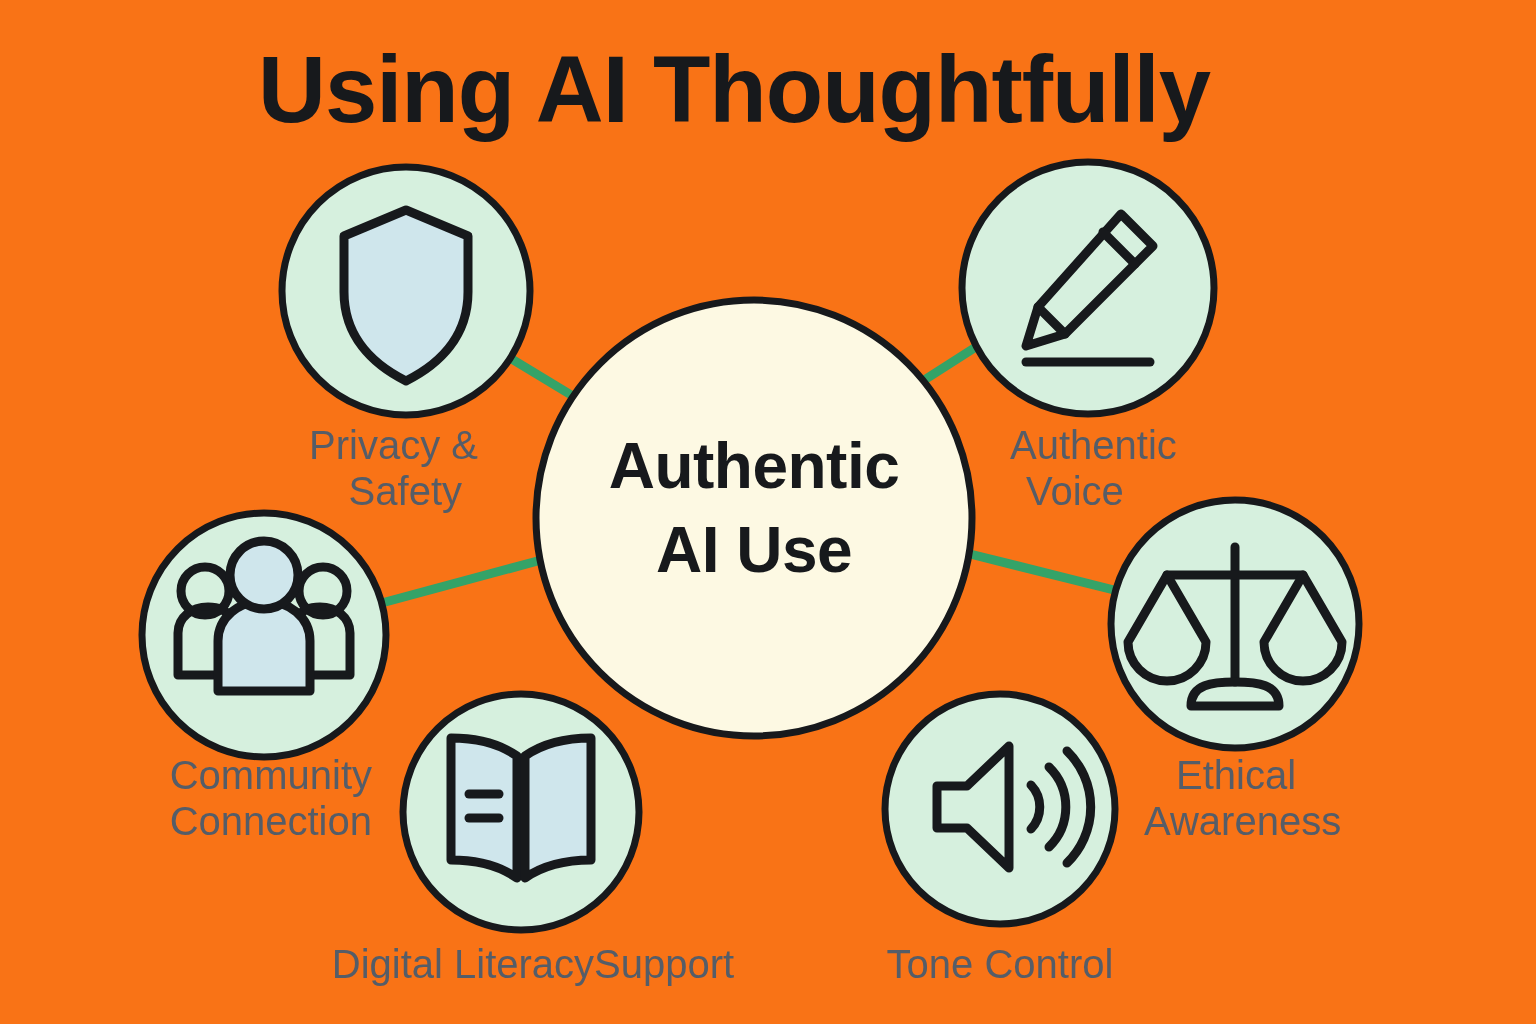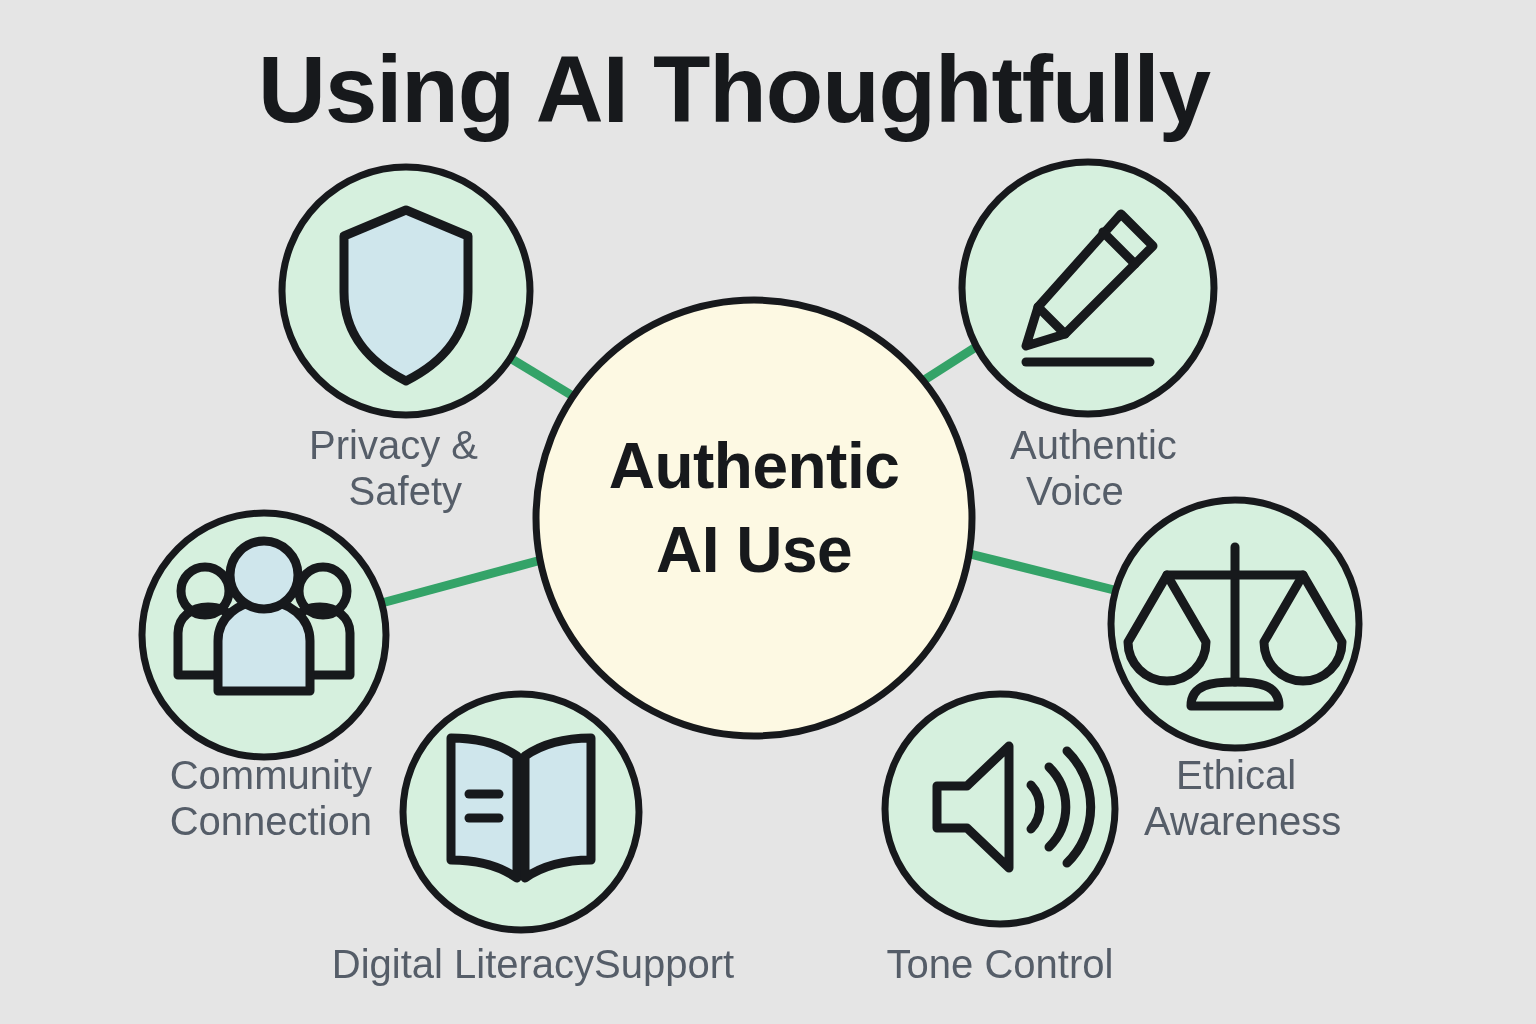--- a/index.html
+++ b/index.html
@@ -5,21 +5,21 @@
 <style>
   html, body {
     margin: 0;
     padding: 0;
     background: #FDF9E3;
   }
   #canvas {
     position: relative;
     width: 1536px;
     height: 1024px;
-    background: #e5e5e5;
+    background: #f97316;
     overflow: hidden;
     font-family: "Liberation Sans", sans-serif;
   }
   #diagram {
     position: absolute;
     inset: 0;
     width: 1536px;
     height: 1024px;
     display: block;
   }

